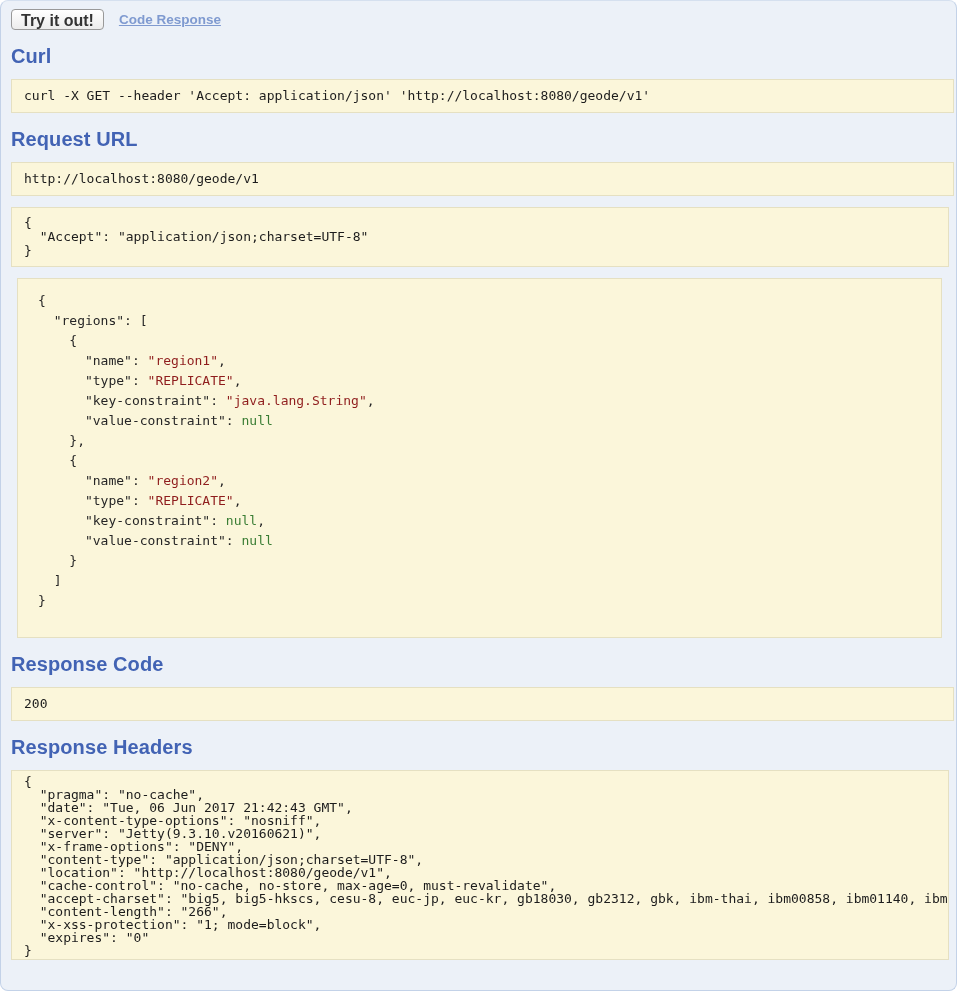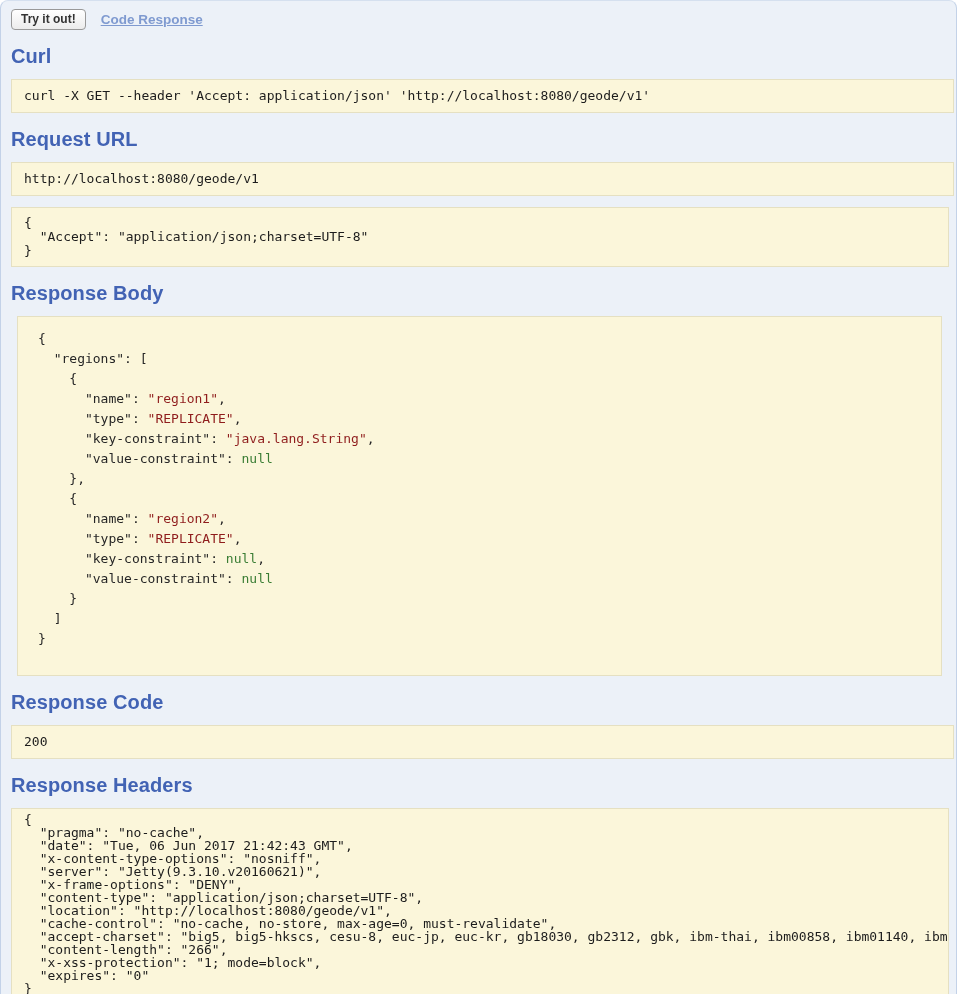--- a/index.html
+++ b/index.html
@@ -28,21 +28,21 @@
     height: 22px;
   }
   .try-btn {
     box-sizing: border-box;
     height: 21px;
     padding: 2px 9px 3px 9px;
     background: linear-gradient(#ffffff, #ececec);
     border: 1px solid #999999;
     border-radius: 4px;
     font-family: "Liberation Sans", sans-serif;
-    font-size: 12px;
+    font-size: 16px;
     font-weight: 700;
     color: #333333;
     cursor: pointer;
   }
   .hide-link {
     font-size: 13.5px;
     font-weight: 700;
     color: #7f9ad0;
     text-decoration: underline;
     cursor: pointer;
@@ -103,21 +103,20 @@
   <h4 class="sec-title">Curl</h4>
   <pre class="codebox single">curl -X GET --header 'Accept: application/json' 'http://localhost:8080/geode/v1'</pre>
 
   <h4 class="sec-title">Request URL</h4>
   <pre class="codebox single">http://localhost:8080/geode/v1</pre>
 
   <pre class="codebox req-headers">{
   "Accept": "application/json;charset=UTF-8"
 }</pre>
 
-  <h4 class="sec-title">Response Body</h4>
   <pre class="codebox resp-body"><span class="tok-p">{</span>
 <span class="tok-p">  "regions": [</span>
 <span class="tok-p">    {</span>
 <span class="tok-p">      "name": </span><span class="tok-s">"region1"</span><span class="tok-p">,</span>
 <span class="tok-p">      "type": </span><span class="tok-s">"REPLICATE"</span><span class="tok-p">,</span>
 <span class="tok-p">      "key-constraint": </span><span class="tok-s">"java.lang.String"</span><span class="tok-p">,</span>
 <span class="tok-p">      "value-constraint": </span><span class="tok-n">null</span>
 <span class="tok-p">    },</span>
 <span class="tok-p">    {</span>
 <span class="tok-p">      "name": </span><span class="tok-s">"region2"</span><span class="tok-p">,</span>

